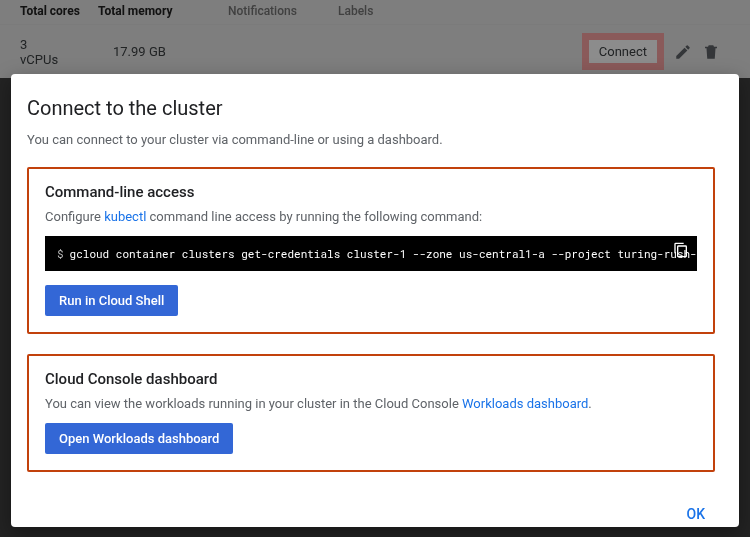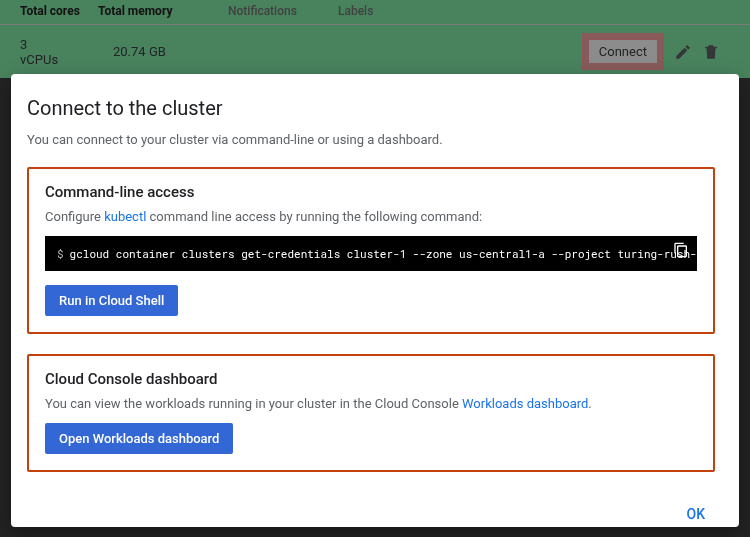--- a/index.html
+++ b/index.html
@@ -9,21 +9,21 @@
     width: 750px;
     height: 537px;
     overflow: hidden;
     position: relative;
     font-size: 13px;
     color: #3c4043;
   }
   .bg-table {
     position: absolute;
     top: 0; left: 0; right: 0;
-    background: #86efac;
+    background: #e5e5e5;
   }
   .bg-header-row {
     display: flex;
     padding: 4px 0 6px 0;
     font-size: 12px;
   }
   .bg-header-cell {
     padding: 0 8px;
     color: #757575;
     font-weight: 500;
@@ -158,21 +158,21 @@
 
 <div class="bg-table">
   <div class="bg-header-row">
     <div class="bg-header-cell sorted col-cores">Total cores</div>
     <div class="bg-header-cell sorted col-mem">Total memory</div>
     <div class="bg-header-cell col-notif">Notifications</div>
     <div class="bg-header-cell col-labels">Labels</div>
   </div>
   <div class="bg-data-row">
     <div class="bg-data-cell col-cores" style="padding-left:20px">3 vCPUs</div>
-    <div class="bg-data-cell col-mem">20.74 GB</div>
+    <div class="bg-data-cell col-mem">17.99 GB</div>
     <div class="bg-actions">
       <button class="connect-btn">Connect</button>
       <span class="icon-btn">
         <svg viewBox="0 0 24 24">
             <path d="M3 17.25V21h3.75L17.81 9.94l-3.75-3.75L3 17.25zM20.71 7.04a1 1 0 0 0 0-1.41l-2.34-2.34a1 1 0 0 0-1.41 0l-1.83 1.83 3.75 3.75 1.83-1.83z"></path>
           </svg>
       </span>
       <span class="icon-btn">
         <svg viewBox="0 0 24 24">
             <path d="M6 7h12l-1 14H7L6 7zm3-4h6l1 2h4v2H4V5h4l1-2z"></path>

